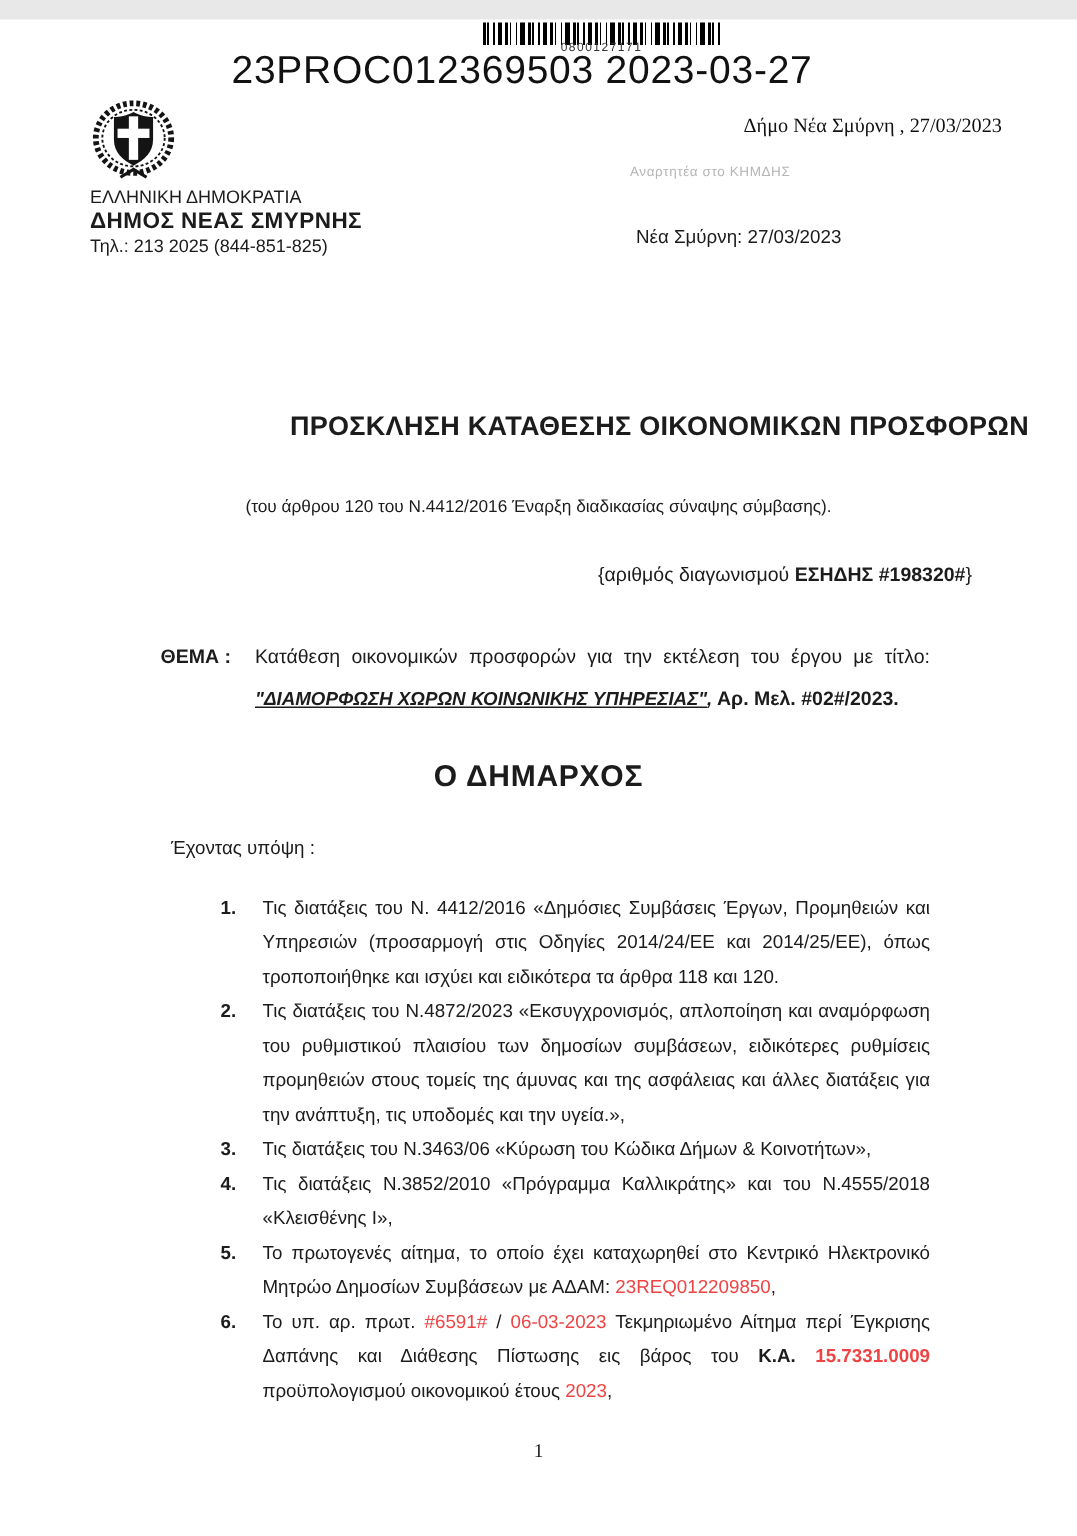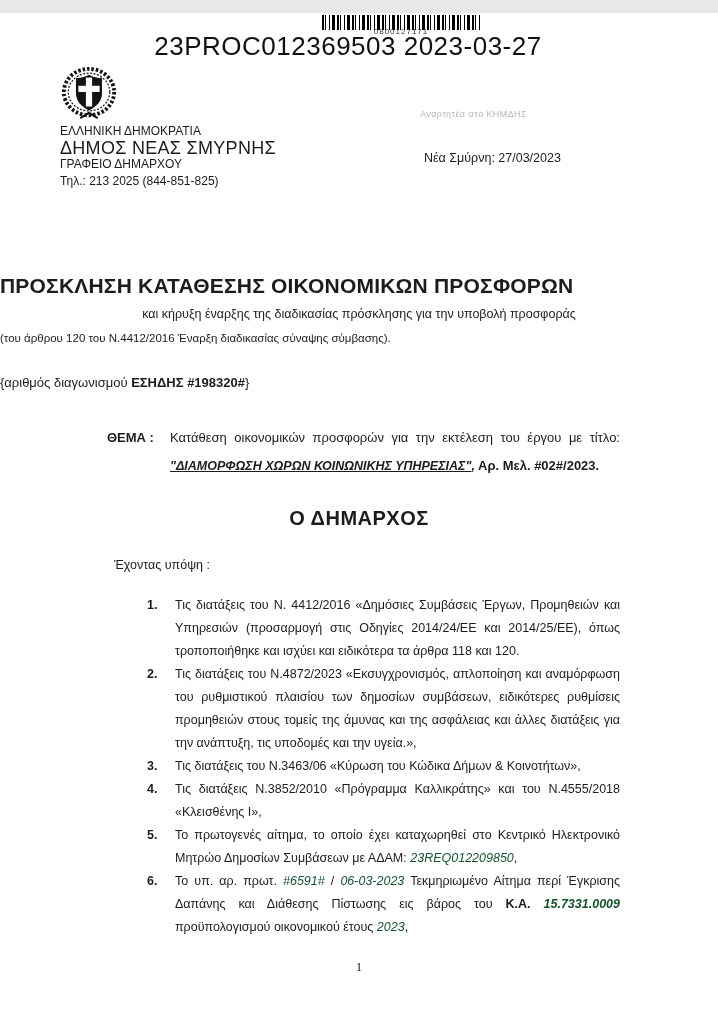--- a/index.html
+++ b/index.html
@@ -20,40 +20,40 @@
     font-size:8px;letter-spacing:1px;color:#333;
   }
   .doc-id{
     position:absolute;left:0;top:18px;width:696px;text-align:center;
     font-size:26px;letter-spacing:0.5px;color:#111;
   }
   
   .emblem{position:absolute;left:60px;top:52px;width:58px;height:58px;}
   .letterhead{position:absolute;left:60px;top:110px;line-height:16.5px;}
   .lh-line{font-size:12px;}
-  .lh-line.big{font-size:18px;letter-spacing:0.3px;}
+  .lh-line.big{font-size:15px;letter-spacing:0.3px;font-weight:bold;}
   
   .hdr-right{
     position:absolute;right:50px;top:60px;text-align:right;
     font-family:"Liberation Serif","DejaVu Serif",serif;
     font-size:13.5px;line-height:21px;color:#111;
   }
   .kimdis{
     position:absolute;left:420px;top:96px;
     font-size:9px;color:#b5b5b5;letter-spacing:0.4px;
   }
   .city-date{position:absolute;left:424px;top:138px;font-size:12.5px;}
   
   .title-main{
-    position:absolute;left:0;top:261px;width:686px;text-align:left;
-    font-size:21px;font-weight:bold;letter-spacing:0.2px;
+    position:absolute;left:0;top:261px;width:686px;text-align:right;
+    font-size:18px;font-weight:bold;letter-spacing:0.2px;
   }
   .title-sub1{position:absolute;left:0;top:294px;width:718px;text-align:center;font-size:12.5px;}
-  .title-sub2{position:absolute;left:0;top:319px;width:718px;font-size:11.5px;}
-  .tender-line{position:absolute;left:0;top:362px;width:648px;text-align:left;font-size:13px;}
+  .title-sub2{position:absolute;left:0;top:319px;width:718px;text-align:center;font-size:11.5px;}
+  .tender-line{position:absolute;left:0;top:362px;width:648px;text-align:right;font-size:13px;}
   .tender-line .b{font-weight:bold;}
   
   .subject-label{position:absolute;left:107px;top:417px;font-size:13px;font-weight:bold;}
   .subject-body{position:absolute;left:170px;top:417px;width:450px;}
   .subject-line1{font-size:13px;text-align:justify;text-align-last:justify;}
   .subject-line2{margin-top:13px;font-size:12.5px;}
   .proj-title{font-weight:bold;font-style:italic;text-decoration:underline;}
   .proj-comma{font-weight:bold;font-style:italic;}
   .study-ref{font-size:13px;font-weight:bold;}
   
@@ -63,21 +63,21 @@
   }
   .preamble{position:absolute;left:114px;top:545px;font-size:12.5px;}
   
   .considerations{position:absolute;left:147px;top:581px;width:473px;}
   .item{display:flex;align-items:flex-start;}
   .item .num{flex:0 0 28px;font-size:12.5px;font-weight:bold;line-height:23px;}
   .item .txt{
     flex:1;margin:0;font-size:12.5px;line-height:23px;
     text-align:justify;text-align-last:left;
   }
-  .blue{color:#14532d;font-style:italic;}
+  .blue{color:#ef4444;}
   .bold{font-weight:bold;}
   
   .page-num{
     position:absolute;left:0;top:946px;width:718px;text-align:center;
     font-family:"Liberation Serif","DejaVu Serif",serif;font-size:13px;
   }
 </style>
 </head>
 <body>
 
@@ -94,31 +94,30 @@
       <path d="M30 9 C34 11.5 40.5 12.5 43.5 12.5 L43.5 28 C43.5 37 37.5 42 30 46 C22.5 42 16.5 37 16.5 28 L16.5 12.5 C19.5 12.5 26 11.5 30 9 Z" fill="#141414"></path>
       <rect x="26.8" y="12" width="6.4" height="30" fill="#ffffff"></rect>
       <rect x="19" y="20.5" width="22" height="6.4" fill="#ffffff"></rect>
       <path d="M21 54 L30 48.5 L39 54" stroke="#141414" stroke-width="2.2" fill="none"></path>
     </svg>
   </div>
 
   <div class="letterhead">
     <div class="lh-line">ΕΛΛΗΝΙΚΗ ΔΗΜΟΚΡΑΤΙΑ</div>
     <div class="lh-line big">ΔΗΜΟΣ ΝΕΑΣ ΣΜΥΡΝΗΣ</div>
-    <div class="lh-line">ΓΡΑΦΕΙΟ ΔΗΜΑΡΧΟΥ</div>
     <div class="lh-line">Τηλ.: 213 2025 (844-851-825)</div>
   </div>
 
   <div class="hdr-right">
+    <div>Δήμο  Νέα  Σμύρνη , 27/03/2023</div>
   </div>
   <div class="kimdis">Αναρτητέα στο ΚΗΜΔΗΣ</div>
   <div class="city-date">Νέα Σμύρνη: 27/03/2023</div>
 
   <div class="title-main">ΠΡΟΣΚΛΗΣΗ ΚΑΤΑΘΕΣΗΣ ΟΙΚΟΝΟΜΙΚΩΝ ΠΡΟΣΦΟΡΩΝ</div>
-  <div class="title-sub1">και κήρυξη έναρξης της διαδικασίας πρόσκλησης για την υποβολή προσφοράς</div>
   <div class="title-sub2">(του άρθρου 120  του Ν.4412/2016 Έναρξη διαδικασίας σύναψης σύμβασης).</div>
   <div class="tender-line">
     <span>{αριθμός διαγωνισμού </span><span class="b">ΕΣΗΔΗΣ  #198320#</span><span>}</span>
   </div>
 
   <div class="subject-label">ΘΕΜΑ :</div>
   <div class="subject-body">
     <div class="subject-line1">Κατάθεση οικονομικών προσφορών για την εκτέλεση του έργου με τίτλο:</div>
     <div class="subject-line2">
       <span class="proj-title">"ΔΙΑΜΟΡΦΩΣΗ ΧΩΡΩΝ ΚΟΙΝΩΝΙΚΗΣ ΥΠΗΡΕΣΙΑΣ"</span><span class="proj-comma">,</span><span class="study-ref"> Αρ. Μελ. #02#/2023.</span>

